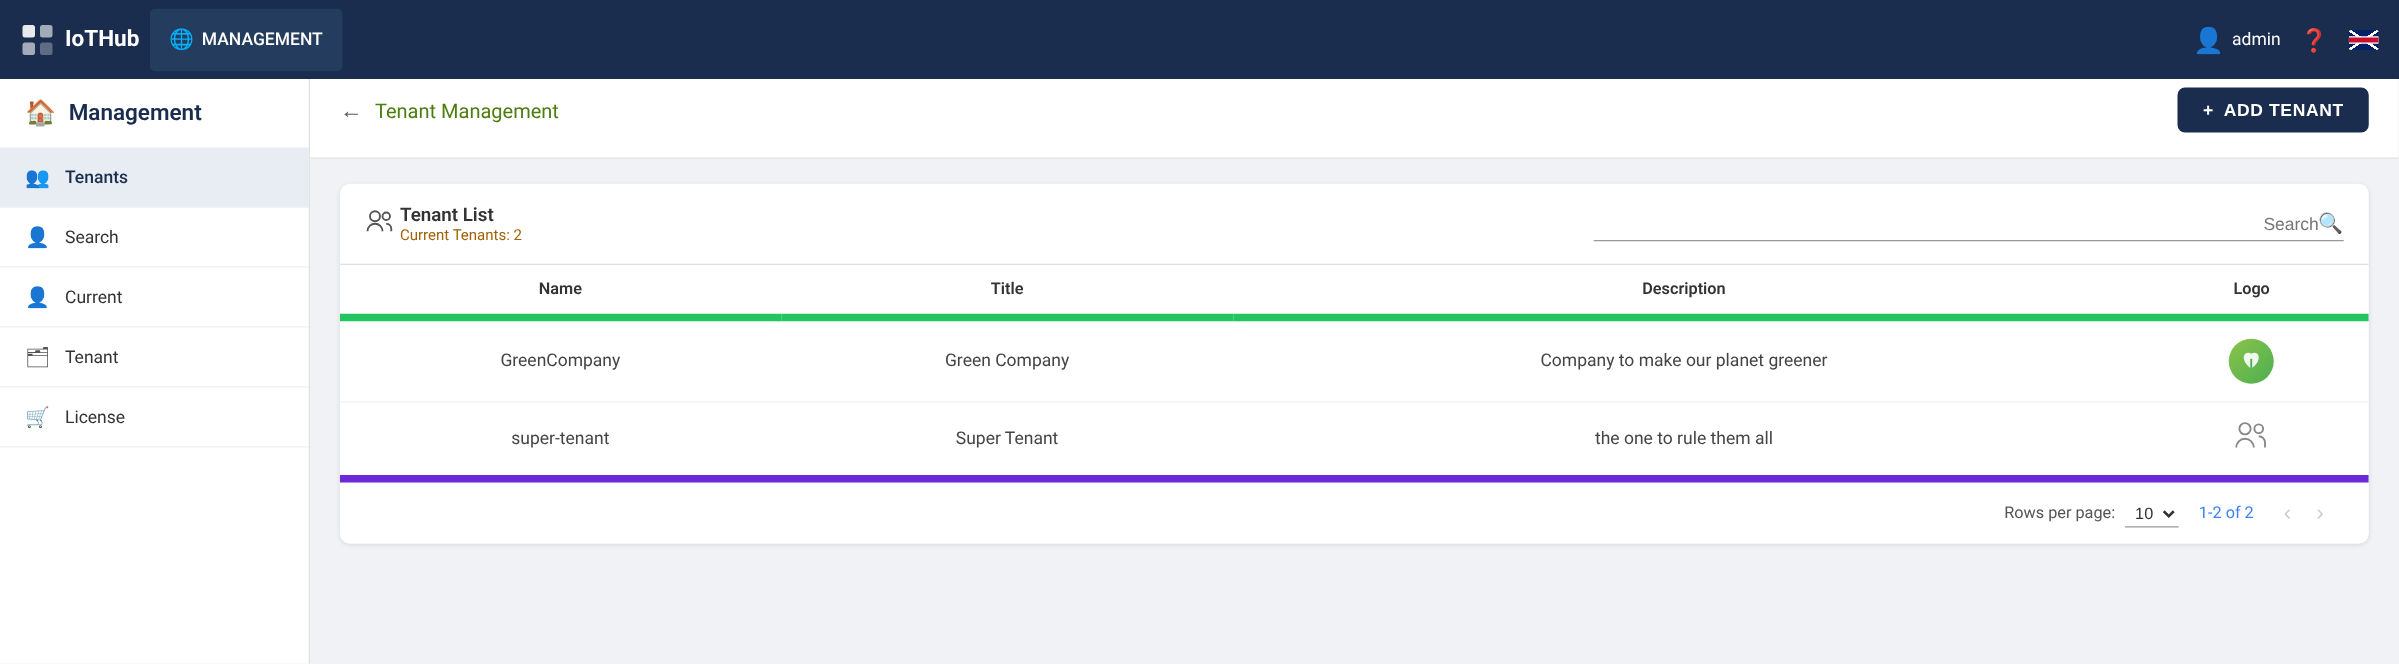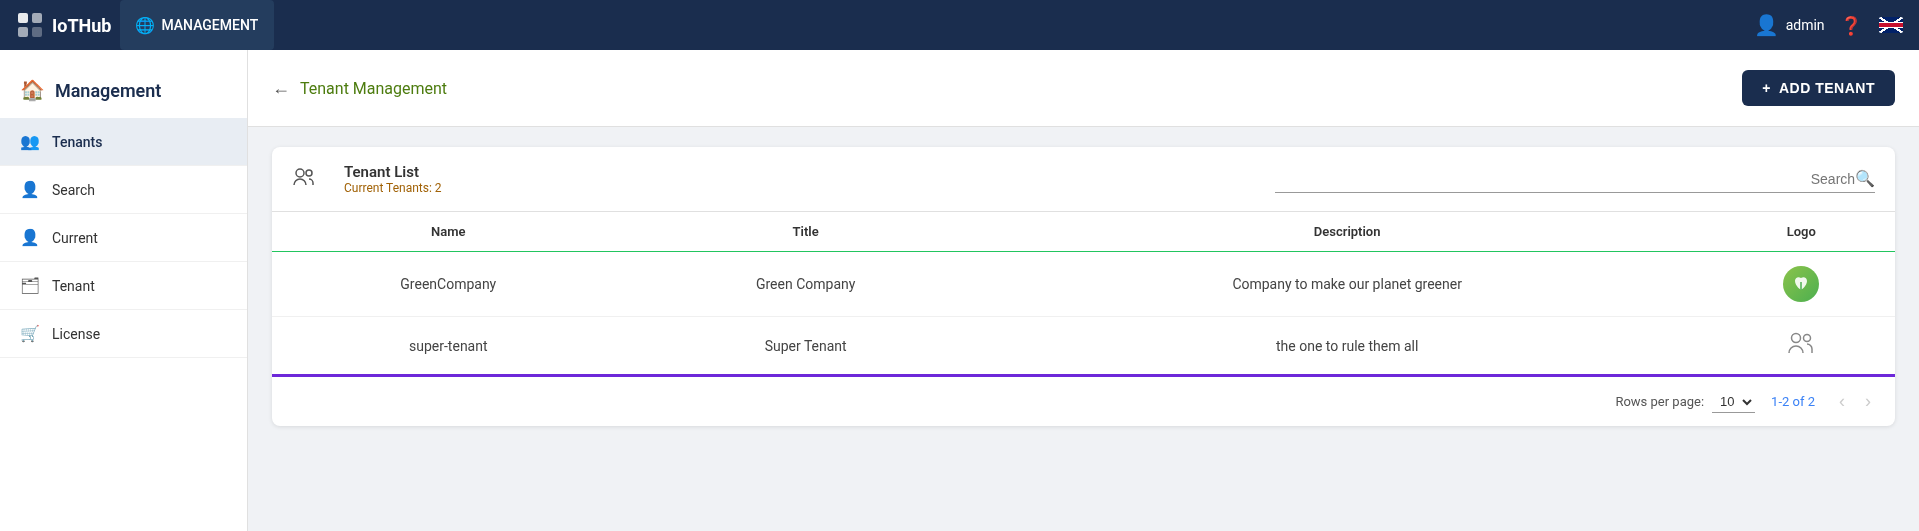--- a/index.html
+++ b/index.html
@@ -3,21 +3,21 @@
   <meta charset="utf-8">
   <style>
     * { box-sizing: border-box; margin: 0; padding: 0; }
     body { font-family: 'Roboto', Arial, sans-serif; background: #f0f2f5; height: 531px; overflow: hidden; }
 
     
     .navbar {
       display: flex;
       align-items: center;
       background: #1a2d4e;
-      height: 50px;
+      height: 63px;
       padding: 0 16px;
       color: white;
       position: fixed;
       top: 0; left: 0; right: 0;
       z-index: 100;
     }
     .navbar-brand {
       display: flex;
       align-items: center;
       gap: 8px;
@@ -177,21 +177,21 @@
     .tenant-card-header {
       display: flex;
       align-items: center;
       justify-content: space-between;
       padding: 16px 20px;
       border-bottom: 1px solid #e0e0e0;
     }
     .tenant-card-title-section {
       display: flex;
       align-items: center;
-      gap: 28px;
+      gap: 4px;
     }
     .tenant-list-icon {
       font-size: 20px;
       color: #555;
     }
     .tenant-card-title {
       font-size: 15px;
       font-weight: 600;
       color: #333;
     }
@@ -224,21 +224,21 @@
     .tenant-table {
       width: 100%;
       border-collapse: collapse;
     }
     .tenant-table th {
       padding: 12px 16px;
       text-align: center;
       font-size: 13px;
       font-weight: 600;
       color: #333;
-      border-bottom: 1px solid #22c55e;
+      border-bottom: 6px solid #22c55e;
     }
     .tenant-table td {
       padding: 14px 16px;
       text-align: center;
       font-size: 14px;
       color: #444;
       border-bottom: 1px solid #f0f0f0;
     }
     .tenant-table tr:last-child td {
       border-bottom: none;
@@ -263,23 +263,23 @@
       align-items: center;
       justify-content: center;
       font-size: 18px;
     }
 
     
     .pagination {
       display: flex;
       align-items: center;
       justify-content: flex-end;
-      padding: 12px 16px;
+      padding: 12px 28px;
       gap: 16px;
-      border-top: 3px solid #6d28d9;
+      border-top: 6px solid #6d28d9;
     }
     .rows-per-page {
       display: flex;
       align-items: center;
       gap: 8px;
       font-size: 13px;
       color: #555;
     }
     .rows-select {
       border: none;

